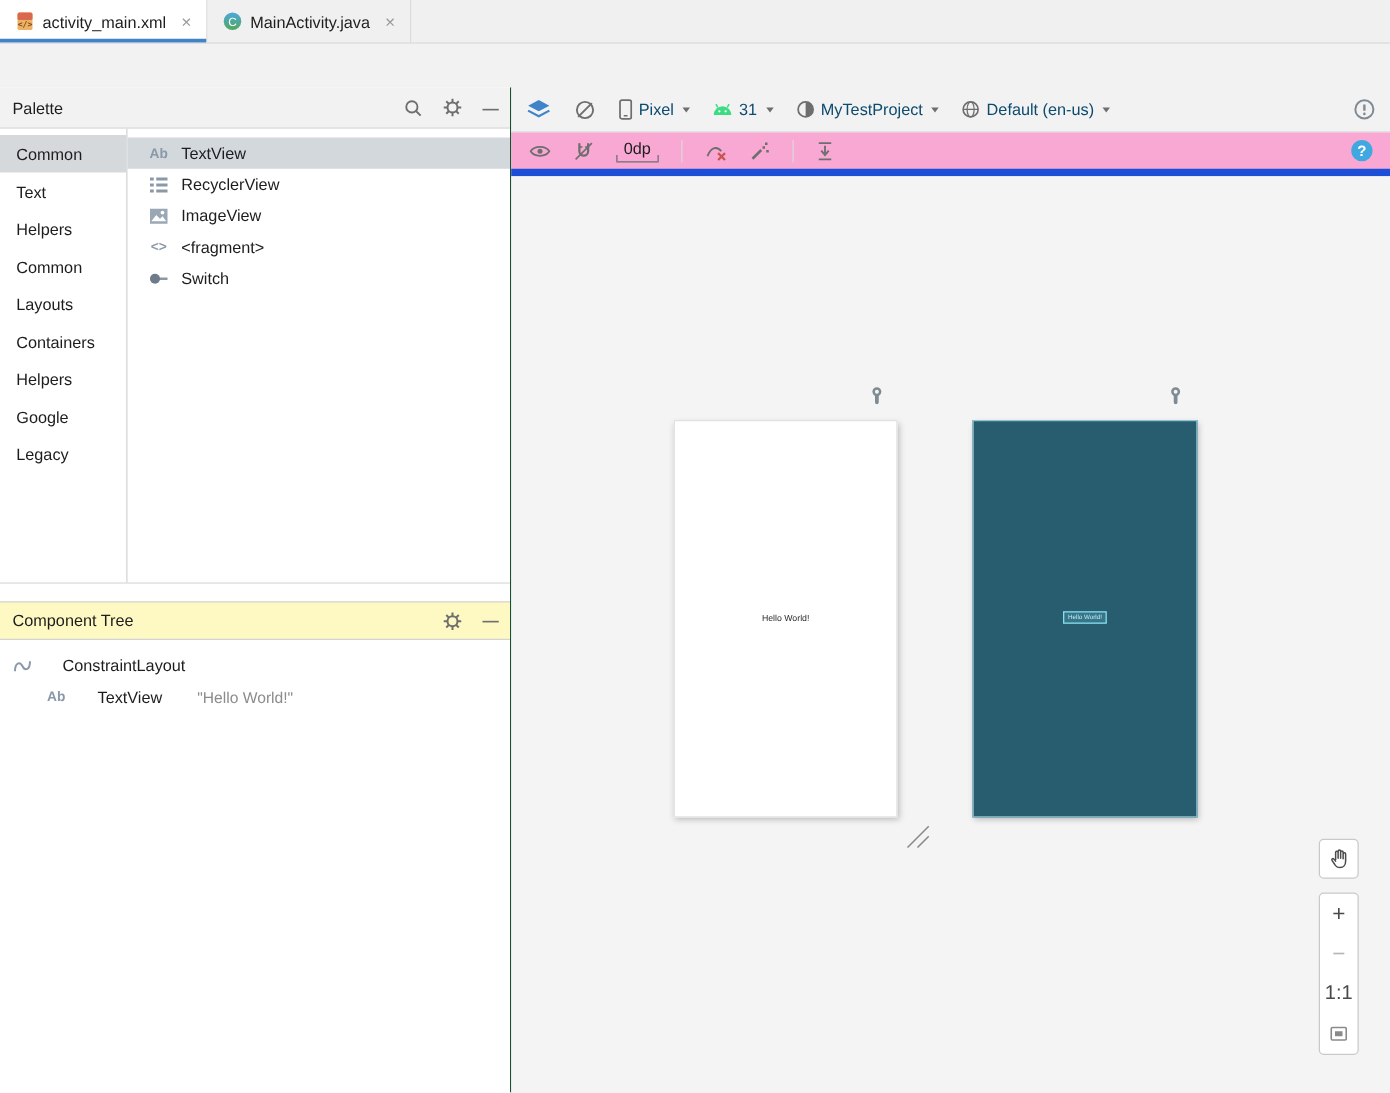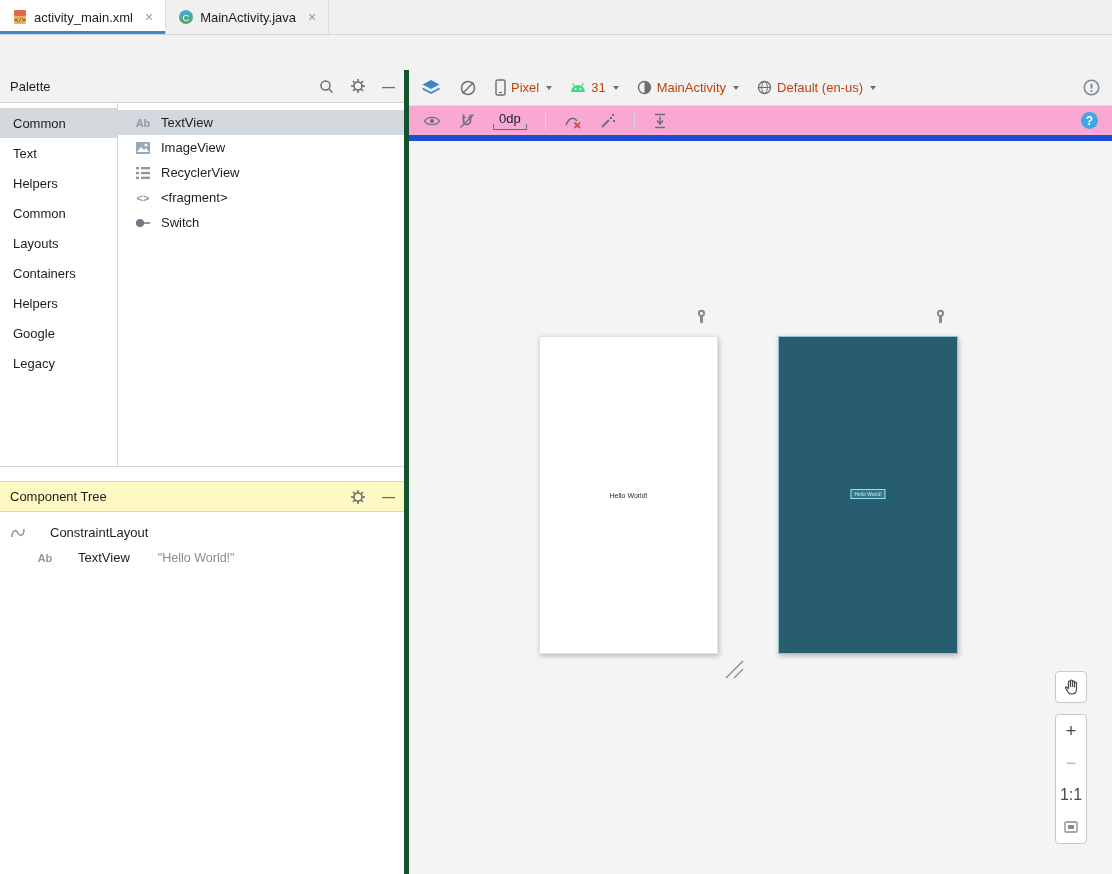--- a/index.html
+++ b/index.html
@@ -11,30 +11,30 @@
   .tab { position: relative; display: flex; align-items: center; gap: 6px; padding: 0 12px; border-right: 1px solid #DCDCDC; cursor: default; }
   .tab.active { background: #FFFFFF; }
   .tab.active::after { content:""; position:absolute; left:0; right:0; bottom:0; height:3px; background:#4083C9; }
   .tab .close { color: #9A9A9A; font-size: 14px; margin-left: 6px; line-height: 1; }
 
   .spacer-row { height: 35px; background: #F2F2F2; }
 
   
   .content { display: flex; height: 804px; }
 
-  .left-panel { width: 409px; min-width: 409px; background: #FFFFFF; border-right: 5px solid #14532d; display: flex; flex-direction: column; }
+  .left-panel { width: 409px; min-width: 409px; background: #FFFFFF; border-right: 1px solid #14532d; display: flex; flex-direction: column; }
 
   .panel-header { height: 33px; background: #F2F2F2; border-bottom: 1px solid #D4D4D4; display: flex; align-items: center; padding: 0 10px; }
   .panel-header .title { font-size: 13px; color: #1D1D1D; }
   .panel-header .hdr-icons { margin-left: auto; display: flex; align-items: center; gap: 16px; }
   .hdr-icon { display: inline-flex; align-items: center; color: #6E6E6E; cursor: default; }
   .minimize-glyph { font-size: 13px; color: #6E6E6E; font-weight: bold; letter-spacing: -1px; }
 
   .palette-body { height: 364px; display: flex; border-bottom: 1px solid #D4D4D4; background: #fff; }
-  .categories { width: 118px; border-right: 1px solid #D4D4D4; padding-top: 5px; }
+  .categories { width: 102px; border-right: 1px solid #D4D4D4; padding-top: 5px; }
   .category { height: 30px; display: flex; align-items: center; padding-left: 13px; font-size: 13px; cursor: default; }
   .category.selected { background: #D6D9DC; }
 
   .components { flex: 1; padding-top: 7px; }
   .component { height: 25px; display: flex; align-items: center; gap: 9px; padding-left: 16px; cursor: default; }
   .component.selected { background: #D3D8DD; }
   .comp-icon { width: 18px; display: inline-flex; justify-content: center; align-items: center; color: #8A98A8; font-weight: bold; font-size: 11px; }
 
   .panel-gap { height: 14px; background: #FFFFFF; }
 
@@ -44,21 +44,21 @@
   .tree-row.root { padding-left: 10px; }
   .tree-row.child { padding-left: 36px; }
   .tree-value { color: #8C8C8C; margin-left: 4px; font-size: 12.5px; }
 
   
   .right-panel { flex: 1; display: flex; flex-direction: column; }
 
   .design-toolbar { height: 36px; background: #F2F2F2; border-bottom: 1px solid #DCDCDC; display: flex; align-items: center; padding: 0 12px; gap: 18px; }
   .constraint-toolbar { height: 35px; background: #f9a8d4; border-bottom: 6px solid #1d4ed8; display: flex; align-items: center; padding: 0 14px; gap: 18px; }
   .tool-btn { display: inline-flex; align-items: center; justify-content: center; cursor: default; }
-  .dropdown { display: inline-flex; align-items: center; gap: 5px; font-size: 13px; color: #c2410c; cursor: default; }
+  .dropdown { display: inline-flex; align-items: center; gap: 5px; font-size: 13px; color: #0c4a6e; cursor: default; }
   .chevron { width: 0; height: 0; border-left: 3.5px solid transparent; border-right: 3.5px solid transparent; border-top: 4px solid #6E6E6E; margin-left: 2px; }
   .toolbar-spacer { flex: 1; }
   .vdivider { width: 1px; height: 18px; background: #D9D9D9; }
 
   .margin-btn { position: relative; font-size: 13px; color: #1D1D1D; padding: 0 6px 3px; border-bottom: 1px solid #6E6E6E; cursor: default; }
   .margin-btn::before, .margin-btn::after { content:""; position: absolute; bottom: 0; width: 1px; height: 5px; background: #6E6E6E; }
   .margin-btn::before { left: 0; } .margin-btn::after { right: 0; }
 
   .help-btn { width: 17px; height: 17px; border-radius: 50%; background: #40A8E0; color: #fff; font-size: 12px; font-weight: bold; display: inline-flex; align-items: center; justify-content: center; cursor: default; }
 
@@ -167,41 +167,41 @@
       </div>
 
       <div class="components">
         <div class="component selected">
           <span class="comp-icon">Ab</span>
           <span>TextView</span>
         </div>
         <div class="component">
           <span class="comp-icon">
             <svg width="16" height="14" viewBox="0 0 16 14">
-                <rect x="1" y="1" width="14" height="12" fill="#9AA7B5"></rect>
-                <path d="M2 11 L6 6 L9 9 L11 7 L14 11 Z" fill="#fff"></path>
-                <circle cx="11" cy="4" r="1.5" fill="#fff"></circle>
-              </svg>
-          </span>
-          <span>ImageView</span>
-        </div>
-        <div class="component">
-          <span class="comp-icon">
-            <svg width="16" height="14" viewBox="0 0 16 14">
                 <g fill="#8A98A8">
                   <rect x="1" y="1" width="3" height="2.4"></rect>
                   <rect x="6" y="1" width="9" height="2.4"></rect>
                   <rect x="1" y="5.8" width="3" height="2.4"></rect>
                   <rect x="6" y="5.8" width="9" height="2.4"></rect>
                   <rect x="1" y="10.6" width="3" height="2.4"></rect>
                   <rect x="6" y="10.6" width="9" height="2.4"></rect>
                 </g>
               </svg>
           </span>
           <span>RecyclerView</span>
+        </div>
+        <div class="component">
+          <span class="comp-icon">
+            <svg width="16" height="14" viewBox="0 0 16 14">
+                <rect x="1" y="1" width="14" height="12" fill="#9AA7B5"></rect>
+                <path d="M2 11 L6 6 L9 9 L11 7 L14 11 Z" fill="#fff"></path>
+                <circle cx="11" cy="4" r="1.5" fill="#fff"></circle>
+              </svg>
+          </span>
+          <span>ImageView</span>
         </div>
         <div class="component">
           <span class="comp-icon">&lt;&gt;</span>
           <span>&lt;fragment&gt;</span>
         </div>
         <div class="component">
           <span class="comp-icon">
             <svg width="18" height="10" viewBox="0 0 18 10">
                 <line x1="2" y1="5" x2="16" y2="5" stroke="#8A98A8" stroke-width="2"></line>
                 <circle cx="6" cy="5" r="4" fill="#6E7B8A"></circle>
@@ -291,21 +291,21 @@
         <span>31</span>
         <span class="chevron"></span>
       </span>
       <span class="dropdown">
         <span class="hdr-icon">
           <svg width="15" height="15" viewBox="0 0 15 15">
               <circle cx="7.5" cy="7.5" r="6" fill="none" stroke="#6E6E6E" stroke-width="1.4"></circle>
               <path d="M7.5 1.5 a6 6 0 0 1 0 12 z" fill="#6E6E6E"></path>
             </svg>
         </span>
-        <span>MainActivity</span>
+        <span>MyTestProject</span>
         <span class="chevron"></span>
       </span>
       <span class="dropdown">
         <span class="hdr-icon">
           <svg width="15" height="15" viewBox="0 0 15 15">
               <circle cx="7.5" cy="7.5" r="6" fill="none" stroke="#6E6E6E" stroke-width="1.3"></circle>
               <ellipse cx="7.5" cy="7.5" rx="2.8" ry="6" fill="none" stroke="#6E6E6E" stroke-width="1"></ellipse>
               <line x1="1.5" y1="7.5" x2="13.5" y2="7.5" stroke="#6E6E6E" stroke-width="1"></line>
             </svg>
         </span>

